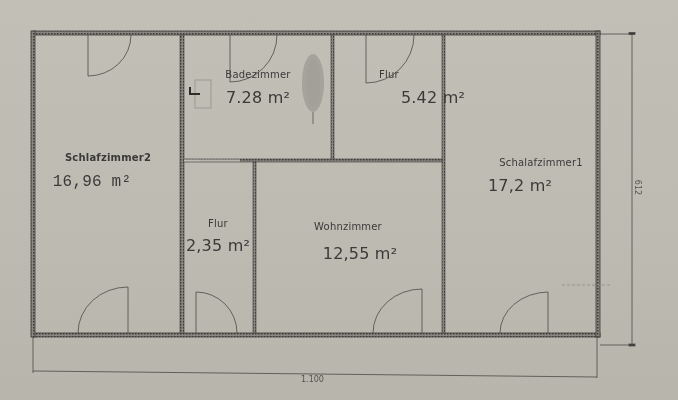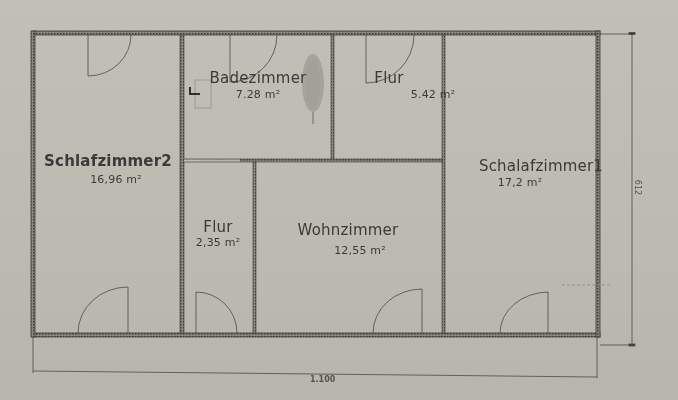--- a/index.html
+++ b/index.html
@@ -8,24 +8,24 @@
     background: #bebbb3;
     font-family: "DejaVu Sans", sans-serif;
     position: relative;
   }
   .paper {
     position: absolute; left: 0; top: 0; width: 678px; height: 400px;
     background: linear-gradient(180deg, #c2bfb7 0%, #bdbab2 60%, #b8b5ad 100%);
   }
   svg { position: absolute; left: 0; top: 0; }
   .label {
-    position: absolute; color: #3a3a38; font-size: 15px; text-align: center;
+    position: absolute; color: #3a3a38; font-size: 10px; text-align: center;
     white-space: nowrap; transform: translateX(-50%); letter-spacing: 0.2px;
   }
-  .area { font-size: 11px; }
+  .area { font-size: 16px; }
   .dim { position: absolute; color: #55534f; font-size: 8px; white-space: nowrap; }
   .dim-v { transform: rotate(90deg); transform-origin: center; }
 </style>
 </head>
 <body>
 
 <div class="paper"></div>
 
 <svg width="678" height="400" viewBox="0 0 678 400">
   <defs>
@@ -97,31 +97,31 @@
   </g>
   <g stroke="#55534f" stroke-width="0.7" fill="none">
     <rect x="195" y="80" width="16" height="28" stroke="#8e8b85"></rect>
     <path d="M190 87 L190 94 L200 94" stroke="#2f2d2a" stroke-width="2"></path>
   </g>
 
   <line x1="562" y1="285" x2="610" y2="285" stroke="#8e8b85" stroke-width="0.8" stroke-dasharray="3 2"></line>
 </svg>
 
 <div class="label" style="left:108px; top:152px;font-weight:bold;">Schlafzimmer2</div>
-<div class="label area" style="left:116px; top:173px;">16,96 m²</div>
+<div class="label area" style="left:92px; top:173px;font-family:Liberation Mono, monospace;">16,96 m²</div>
 
 <div class="label" style="left:258px; top:69px;">Badezimmer</div>
 <div class="label area" style="left:258px; top:88px;">7.28 m²</div>
 
 <div class="label" style="left:389px; top:69px;">Flur</div>
 <div class="label area" style="left:389px; top:88px;margin-left:44px;">5.42 m²</div>
 
 <div class="label" style="left:541px; top:157px;">Schalafzimmer1</div>
 <div class="label area" style="left:520px; top:176px;">17,2 m²</div>
 
 <div class="label" style="left:218px; top:218px;">Flur</div>
 <div class="label area" style="left:218px; top:236px;">2,35 m²</div>
 
 <div class="label" style="left:348px; top:221px;">Wohnzimmer</div>
 <div class="label area" style="left:348px; top:244px;margin-left:12px;">12,55 m²</div>
 
-<div class="dim" style="left:310px; top:375px;font-weight:bold;">1.100</div>
+<div class="dim" style="left:301px; top:375px;">1.100</div>
 <div class="dim dim-v" style="left:630px; top:183px;">612</div>
 
 </body></html>

